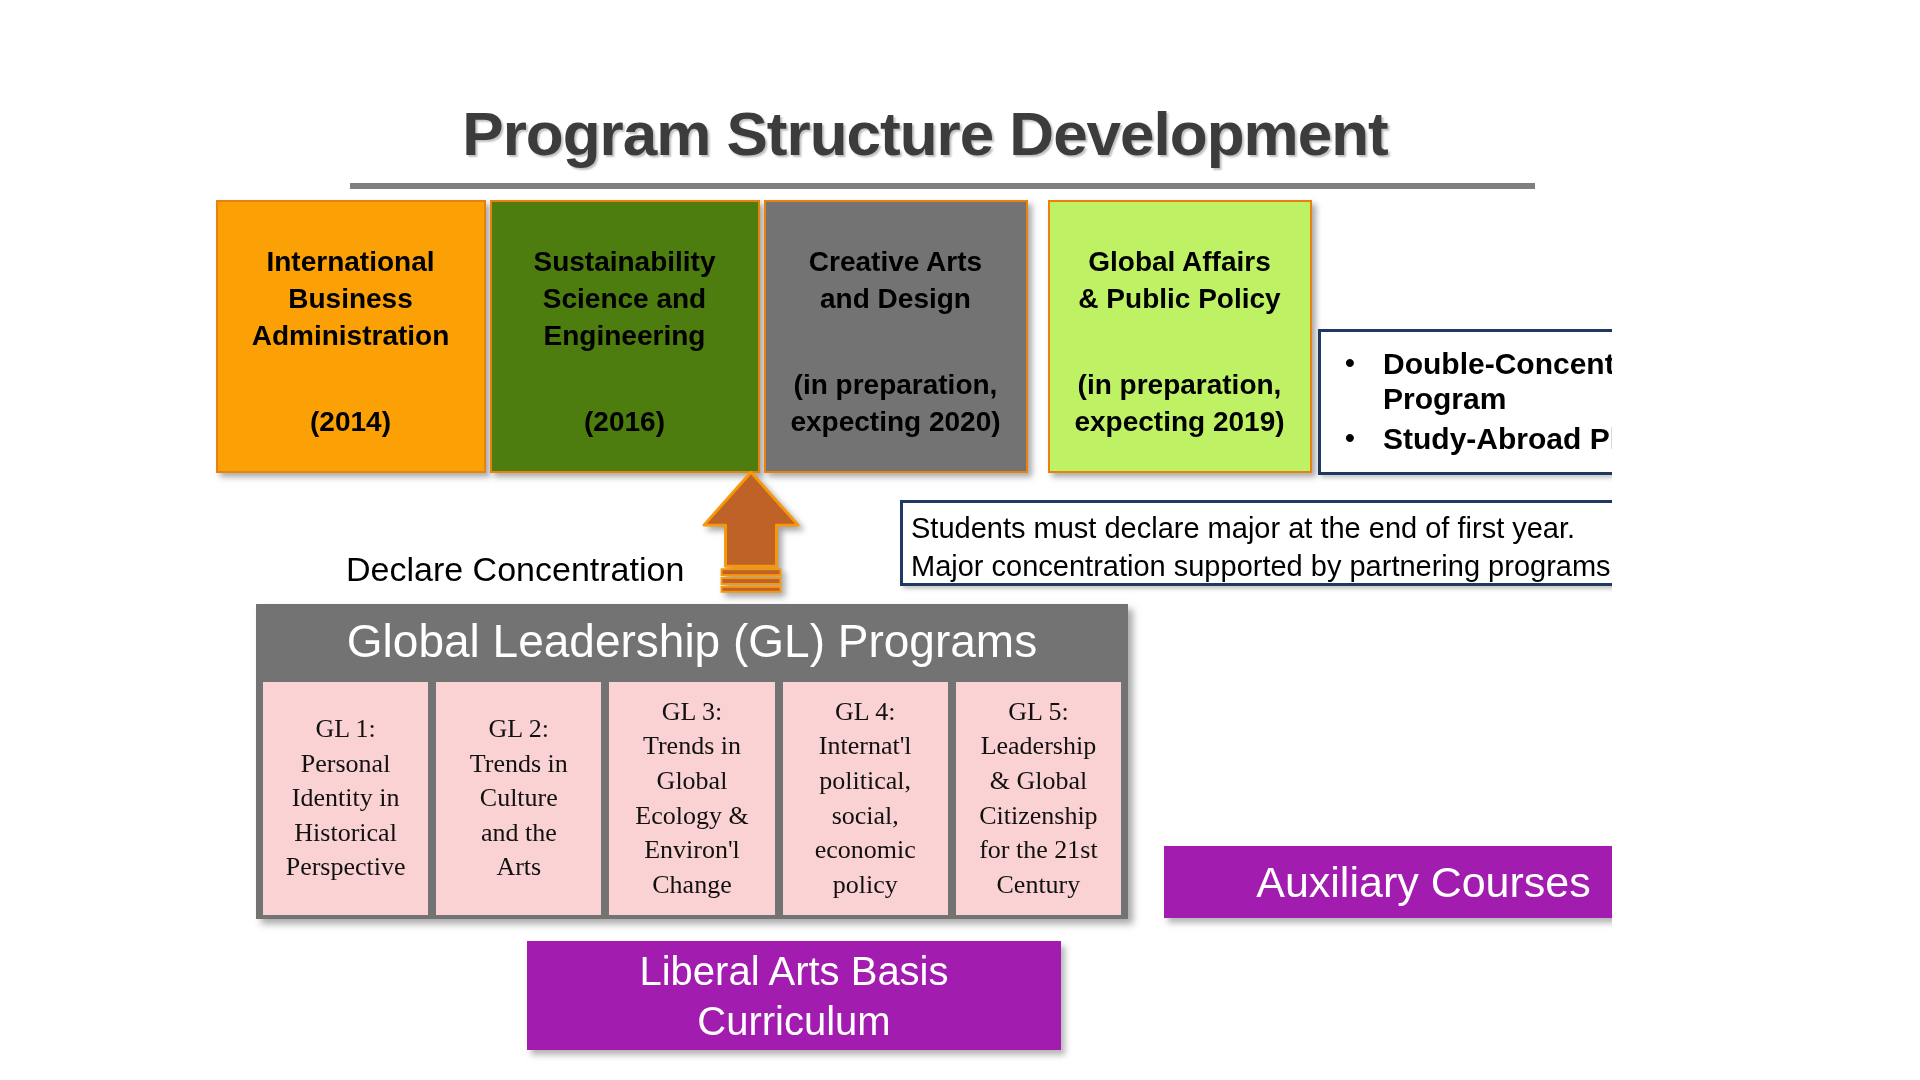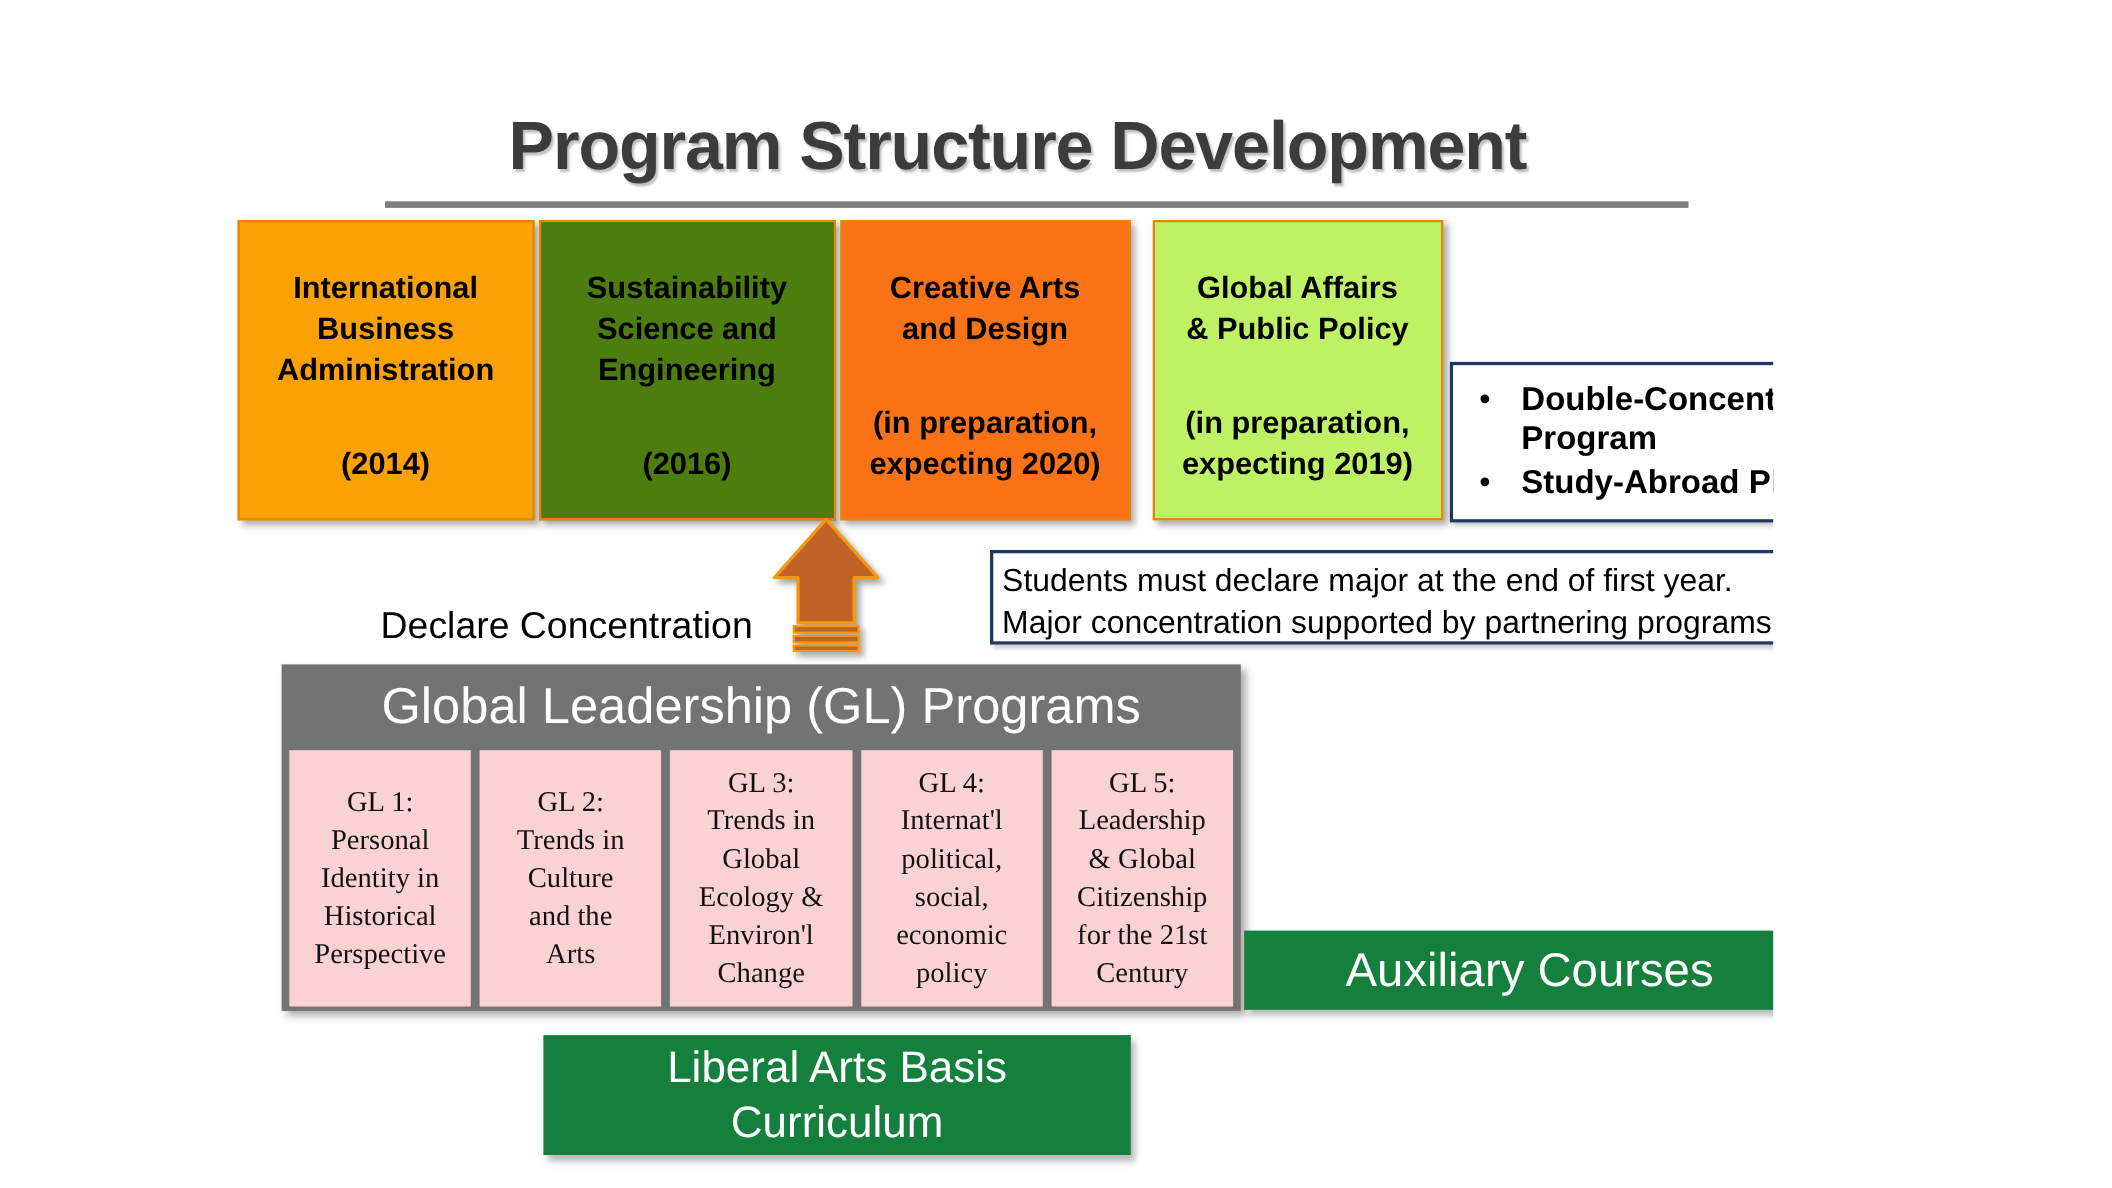--- a/index.html
+++ b/index.html
@@ -40,22 +40,22 @@
 
   .gl-container { position:absolute; left:256px; top:604px; width:872px; height:315px;
                   background:#737373; box-shadow:5px 5px 7px rgba(100,100,100,0.55); }
   .gl-header { height:74px; display:flex; align-items:center; justify-content:center;
                color:#ffffff; font-size:46px; }
   .gl-row { display:flex; gap:8px; padding:4px 7px; }
   .gl-box { flex:1; height:233px; background:#fbd2d4; display:flex; align-items:center; justify-content:center;
             text-align:center; font-family:"Liberation Serif", serif; font-size:26px; color:#111;
             line-height:1.33; white-space:pre-line; }
 
-  .red-box { background:#15803d; color:#ffffff; display:flex; align-items:center; justify-content:center;
-             text-align:center; box-shadow:4px 5px 6px rgba(110,110,110,0.5); }
+  .red-box { background:#a21caf; color:#ffffff; display:flex; align-items:center; justify-content:center;
+             text-align:center; box-shadow:4px 5px 6px rgba(110,110,110,0.5);margin-left:33px; }
   .auxiliary-box { position:absolute; left:1131px; top:846px; width:519px; height:72px; font-size:43px; }
   .liberal-box { position:absolute; left:494px; top:941px; width:534px; height:109px;
                  font-size:40px; line-height:1.25; white-space:pre-line;text-align:center; }
 </style>
 </head>
 <body>
 
 <div class="stage">
 
   <div class="title">Program Structure Development</div>
@@ -66,21 +66,21 @@
 Business
 Administration</div>
     <div class="prog-detail">(2014)</div>
   </div>
   <div class="prog-box box2" style="background: #4d7c0f;">
     <div class="prog-name">Sustainability
 Science and
 Engineering</div>
     <div class="prog-detail">(2016)</div>
   </div>
-  <div class="prog-box box3" style="background: #f97316;">
+  <div class="prog-box box3" style="background: #737373;">
     <div class="prog-name">Creative Arts
 and Design</div>
     <div class="prog-detail">(in preparation,
 expecting 2020)</div>
   </div>
   <div class="prog-box box4" style="background: #bef264; margin-left: 12px;">
     <div class="prog-name">Global Affairs
 &amp; Public Policy</div>
     <div class="prog-detail">(in preparation,
 expecting 2019)</div>

